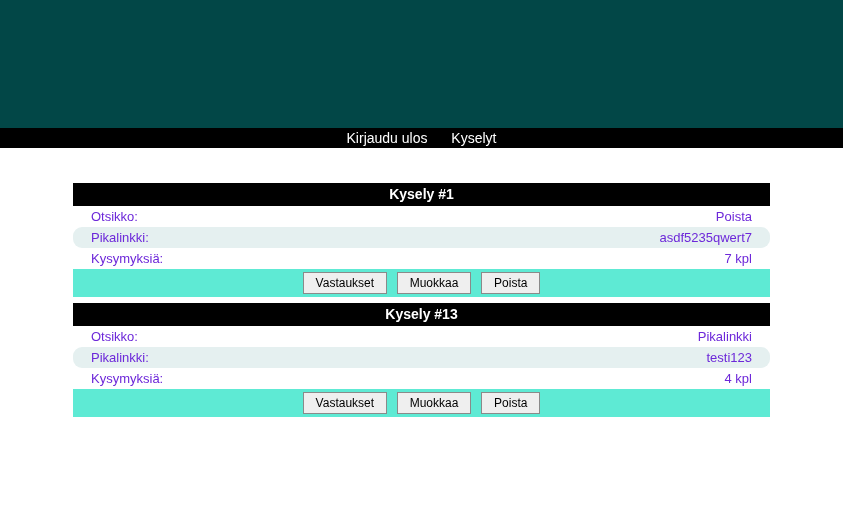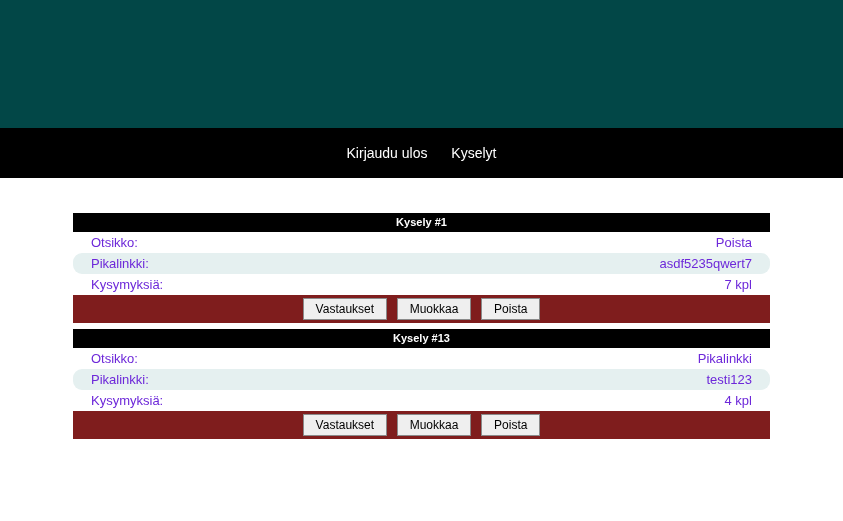--- a/index.html
+++ b/index.html
@@ -10,54 +10,54 @@
       width: 843px;
     }
     .header-banner {
       background: #024747;
       height: 128px;
     }
     .nav-bar {
       background: #000;
       color: #fff;
       text-align: center;
-      padding: 17px 0;
+      padding: 2px 0;
       font-size: 14px;
     }
     .nav-bar a {
       color: #fff;
       text-decoration: none;
       margin: 0 10px;
       cursor: pointer;
     }
     .content {
       width: 697px;
       margin: 35px auto 0 auto;
     }
     .section-title {
       background: #000;
       color: #fff;
       font-weight: bold;
-      font-size: 11px;
+      font-size: 14px;
       text-align: center;
       padding: 3px 0 4px 0;
     }
     .row {
       display: flex;
       justify-content: space-between;
       padding: 3px 18px;
       color: #6d28d9;
       font-size: 13px;
     }
     .row.alt {
       background: #e5f0f0;
       border-radius: 9px;
     }
     .btn-row {
-      background: #7f1d1d;
+      background: #5eead4;
       text-align: center;
       padding: 3px 12px;
       margin-bottom: 6px;
     }
     .btn-row:last-child { margin-bottom: 0; }
     .single-btn-row {
       text-align: center;
       padding: 3px 0;
     }
     button {

